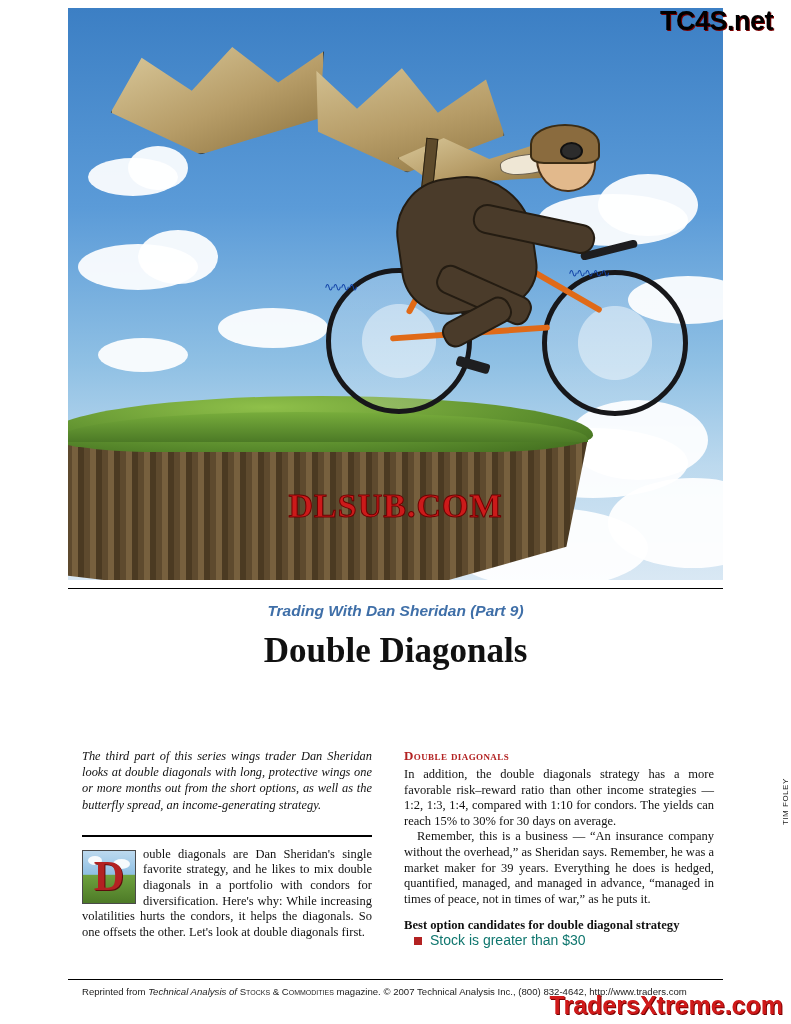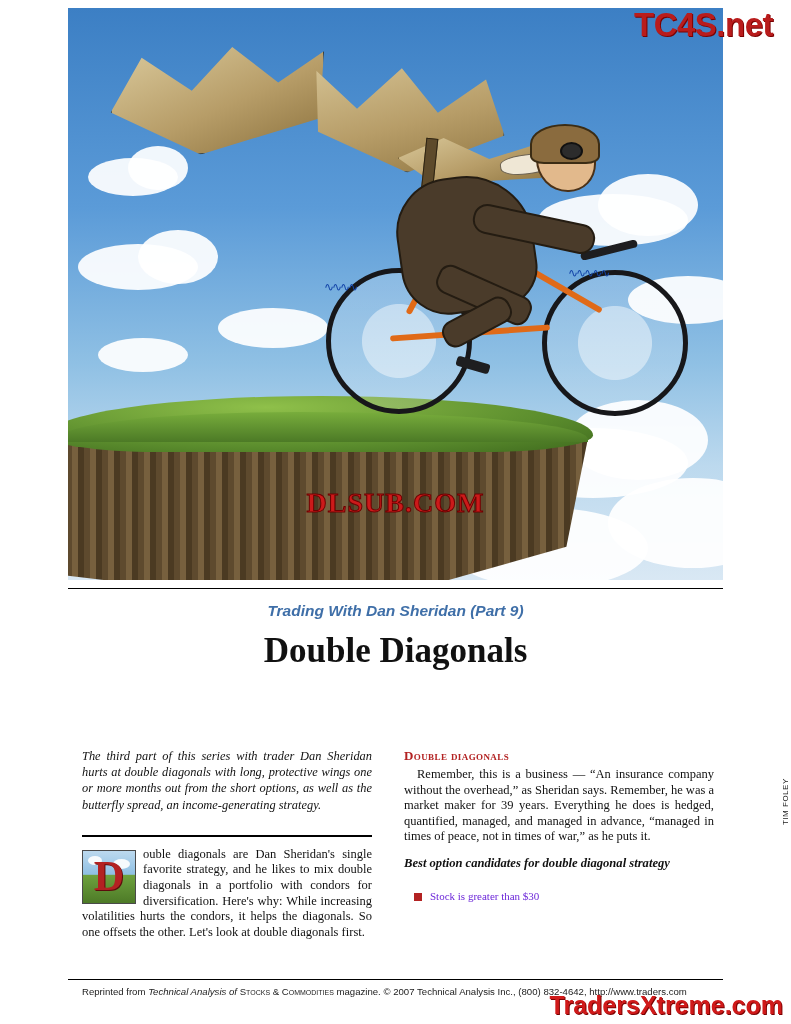--- a/index.html
+++ b/index.html
@@ -15,35 +15,35 @@
     overflow: hidden;
   }
 
   
   .wm-top {
     position: absolute;
     top: 6px;
     right: 18px;
     font-family: "Liberation Sans", sans-serif;
     font-weight: bold;
-    font-size: 33px;
-    color: #b91c1c;
+    font-size: 27px;
+    color: #000000;
     text-shadow: 1px 1px 0 #7a0000;
     letter-spacing: -0.5px;
     z-index: 40;
   }
   .wm-mid {
     position: absolute;
     top: 487px;
     left: 0;
     width: 791px;
     text-align: center;
     font-family: "Liberation Serif", serif;
     font-weight: bold;
-    font-size: 28px;
+    font-size: 34px;
     color: #cc1a1a;
     letter-spacing: 1px;
     -webkit-text-stroke: 1px #6e0000;
     z-index: 40;
   }
   .wm-bottom {
     position: absolute;
     bottom: 4px;
     right: 8px;
     font-family: "Liberation Sans", sans-serif;
@@ -337,42 +337,41 @@
     font-family: "Liberation Serif", serif;
     font-weight: bold;
     font-size: 13px;
     letter-spacing: 0.4px;
     color: #b32222;
     margin-bottom: 3px;
   }
   .subhead {
     font-family: "Liberation Serif", serif;
     font-weight: bold;
-    font-style: italic;
     font-size: 12.6px;
     color: #111;
-    margin: 11px 0 18px 0;
+    margin: 11px 0 0 0;
   }
   .bullet-row {
     display: flex;
     align-items: flex-start;
     gap: 8px;
     margin-left: 10px;
   }
   .bullet-sq {
     width: 8px; height: 8px;
     background: #b32222;
     margin-top: 4px;
     flex: 0 0 auto;
   }
   .bullet-text {
-    font-family: Liberation Serif, serif;
-    font-size: 11px;
+    font-family: Liberation Sans, sans-serif;
+    font-size: 14px;
     line-height: 15.6px;
-    color: #6d28d9;
+    color: #0f766e;
   }
   .indent { text-indent: 13px; }
 
   
   .footer {
     position: absolute;
     left: 82px; top: 986px; width: 630px;
     font-family: "Liberation Sans", sans-serif;
     font-size: 9.6px;
     color: #222;
@@ -438,35 +437,36 @@
 
 <div class="credit">TIM FOLEY</div>
 
 <div class="rule-top"></div>
 <div class="kicker">Trading With Dan Sheridan (Part 9)</div>
 <div class="headline">
   <div>Double Diagonals</div>
 </div>
 
 <div class="col-left">
-  <div class="deck">The third part of this series with trader Dan Sheridan hurts at double diagonals with long, protective wings one or more months out from the short options, as well as the butterfly spread, an income-generating strategy.</div>
+  <div class="deck">The third part of this series wings trader Dan Sheridan looks at double diagonals with long, protective wings one or more months out from the short options, as well as the butterfly spread, an income-generating strategy.</div>
   <div class="byline-rule-top"></div>
   <div class="byline-rule-bottom"></div>
   <div class="dropcap-wrap">
     <div class="dropcap">
       <div class="puff" style="left:5px; top:5px; width:14px; height:9px;"></div>
       <div class="puff" style="left:30px; top:8px; width:17px; height:10px;"></div>
       <span class="letter">D</span>
     </div>
     <div class="body-text">ouble diagonals are Dan Sheridan's single favorite strategy, and he likes to mix double diagonals in a portfolio with condors for diversification. Here's why: While increasing volatilities hurts the condors, it helps the diagonals. So one offsets the other. Let's look at double diagonals first.</div>
   </div>
 </div>
 
 <div class="col-right">
   <div class="sec-head" style="font-variant: small-caps;">Double diagonals</div>
+  <div class="body-text">In addition, the double diagonals strategy has a more favorable risk–reward ratio than other income strategies — 1:2, 1:3, 1:4, compared with 1:10 for condors. The yields can reach 15% to 30% for 30 days on average.</div>
   <div class="body-text indent">Remember, this is a business — “An insurance company without the overhead,” as Sheridan says. Remember, he was a market maker for 39 years. Everything he does is hedged, quantified, managed, and managed in advance, “managed in times of peace, not in times of war,” as he puts it.</div>
   <div class="subhead">Best option candidates for double diagonal strategy</div>
   <div class="bullet-row">
     <div class="bullet-sq"></div>
     <div class="bullet-text">Stock is greater than $30</div>
   </div>
 </div>
 
 <div class="rule-bottom"></div>
 <div class="footer">

